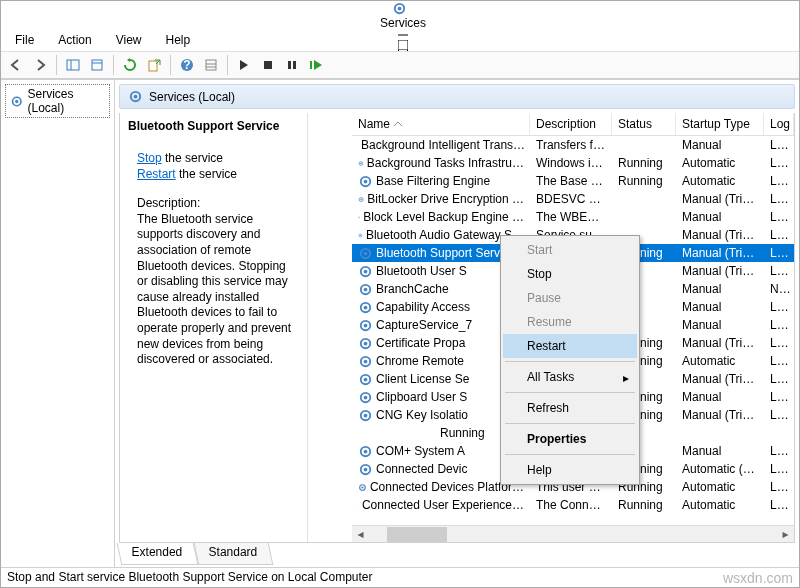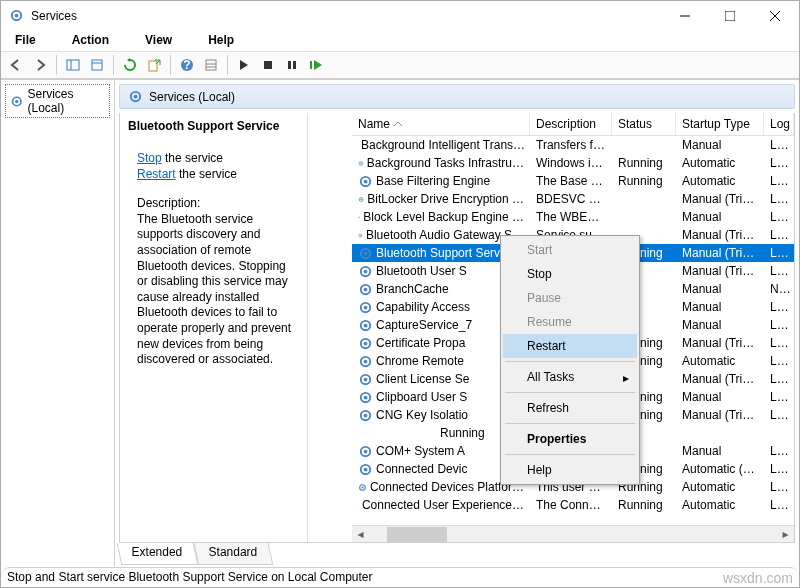--- a/index.html
+++ b/index.html
@@ -1,21 +1,21 @@
 <!DOCTYPE html>
 <html><head>
 <meta charset="utf-8">
 <style>
 * { box-sizing: border-box; margin: 0; padding: 0; font-family: 'Segoe UI', Tahoma, sans-serif; font-size: 12px; }
 body { background: #fff; width: 800px; height: 588px; overflow: hidden; border: 1px solid #aaa; display: flex; flex-direction: column; }
-.titlebar { height: 30px; display: flex; align-items: center; padding: 0 2px 0 8px; }
+.titlebar { height: 30px; display: flex; align-items: center; padding: 0 2px 0 8px; flex-direction: column; }
 .titlebar .title-icon { width: 16px; height: 16px; margin-right: 6px; }
 .titlebar .title { flex: 1; font-size: 12px; }
 .win-btn { width: 45px; height: 30px; display: flex; align-items: center; justify-content: center; }
-.menubar { height: 20px; display: flex; gap: 20px; padding: 0 6px; font-weight: bold; }
+.menubar { height: 20px; display: flex; gap: 8px; padding: 0 6px; }
 .menubar span { padding: 2px 8px; cursor: default; }
 .toolbar { height: 28px; border-top: 1px solid #e0e0e0; border-bottom: 1px solid #d0d0d0; display: flex; align-items: center; padding: 0 4px; gap: 2px; background: #fafafa; }
 .tool-btn { width: 22px; height: 22px; display: flex; align-items: center; justify-content: center; border: 1px solid transparent; }
 .tool-sep { width: 1px; height: 20px; background: #ccc; margin: 0 3px; }
 .body { flex: 1; display: flex; border-top: 1px solid #d0d0d0; min-height: 0; }
 .nav-pane { width: 158px; border-right: 1px solid #d0d0d0; padding: 4px; }
 .nav-item { display: flex; align-items: center; gap: 4px; padding: 2px 4px; border: 1px dotted #777; }
 .gear { width: 15px; height: 15px; }
 .content { flex: 1; display: flex; flex-direction: column; min-height: 0; }
 .content-hdr { display: flex; align-items: center; gap: 6px; padding: 4px 8px; background: linear-gradient(#eaf1fb,#dbe7f5); border: 1px solid #c9d7e8; margin: 4px; border-radius: 2px; }
@@ -40,21 +40,21 @@
 .ctx-item.bold { font-weight: bold; }
 .ctx-sep { height: 1px; background: #c8c8c8; margin: 3px 2px; }
 .ctx-arrow { position: absolute; right: 8px; top: 6px; }
 .scroll-h { height: 17px; background: #f0f0f0; display: flex; align-items: center; border-top: 1px solid #ddd; }
 .scroll-h .thumb { height: 15px; width: 60px; background: #cdcdcd; margin-left: 18px; }
 .scroll-h .arr { width: 17px; height: 17px; display: flex; align-items: center; justify-content: center; color: #606060; }
 .tabs { height: 22px; display: flex; margin: 0 4px 2px 4px; }
 .tab { padding: 2px 12px; border: 1px solid #cfcfcf; border-top: none; background: #f6f6f6; margin-right: 0px; font-size: 11px; transform: skewX(12deg); }
 .tab span { display: inline-block; transform: skewX(-12deg); }
 .tab.active { background: #fff; }
-.statusbar { height: 20px; border-top: 1px solid #d0d0d0; padding: 2px 6px; display:flex; justify-content:space-between;border-radius:9px; }
+.statusbar { height: 20px; border-top: 1px solid #d0d0d0; padding: 2px 6px; display:flex; justify-content:space-between; }
 .wm { color:#b7b7b7; font-size:14px; }
 svg { display: block; }
 </style>
 </head>
 <body>
 
 <div class="titlebar">
   <span class="title-icon">
     <svg class="gear" viewBox="0 0 16 16">
         <circle cx="8" cy="8" r="5" fill="none" stroke="#4a86c5" stroke-width="2"></circle>

